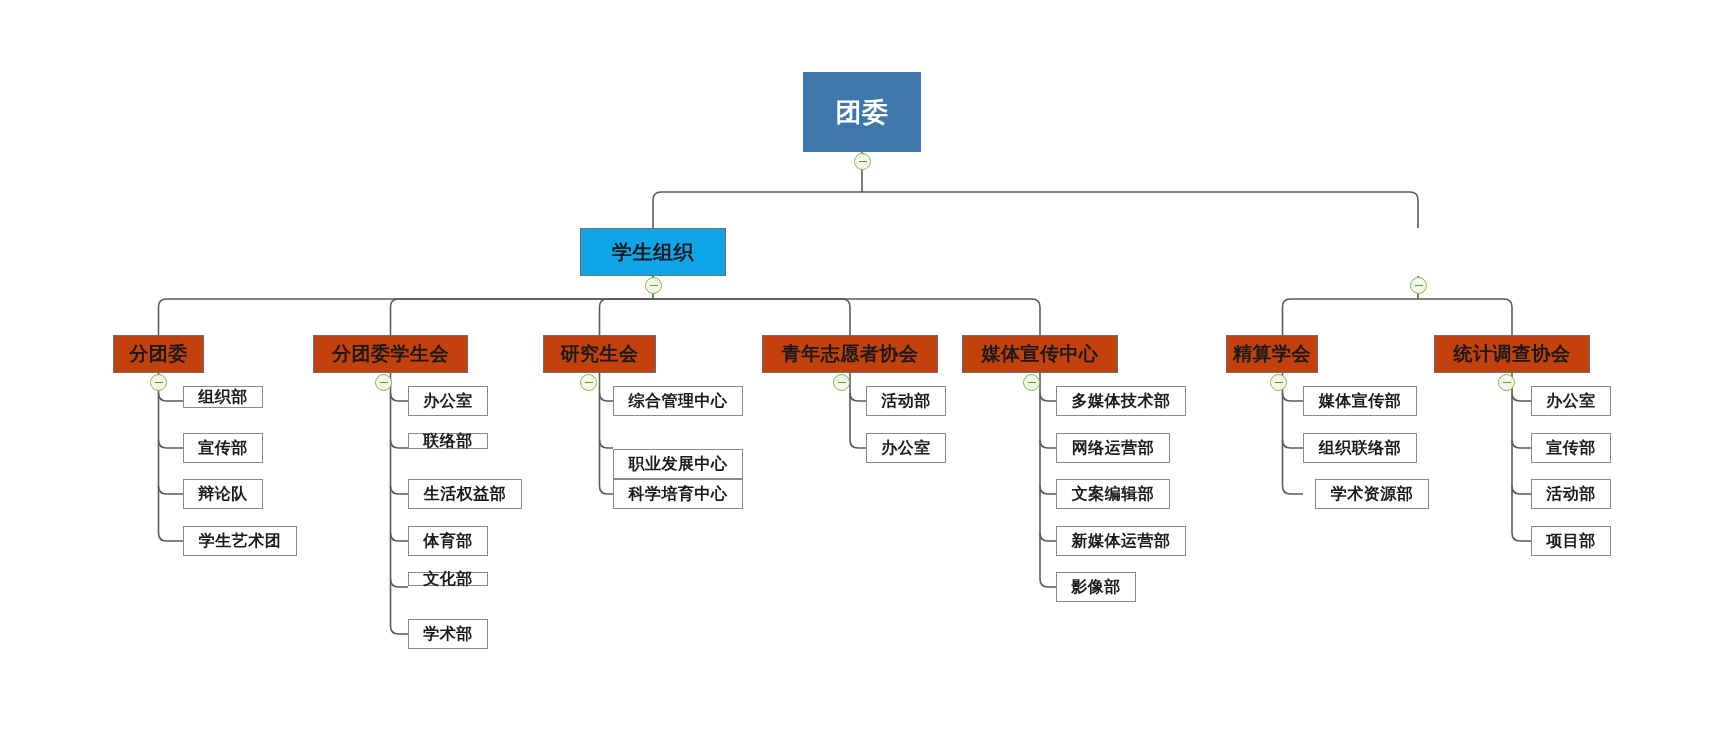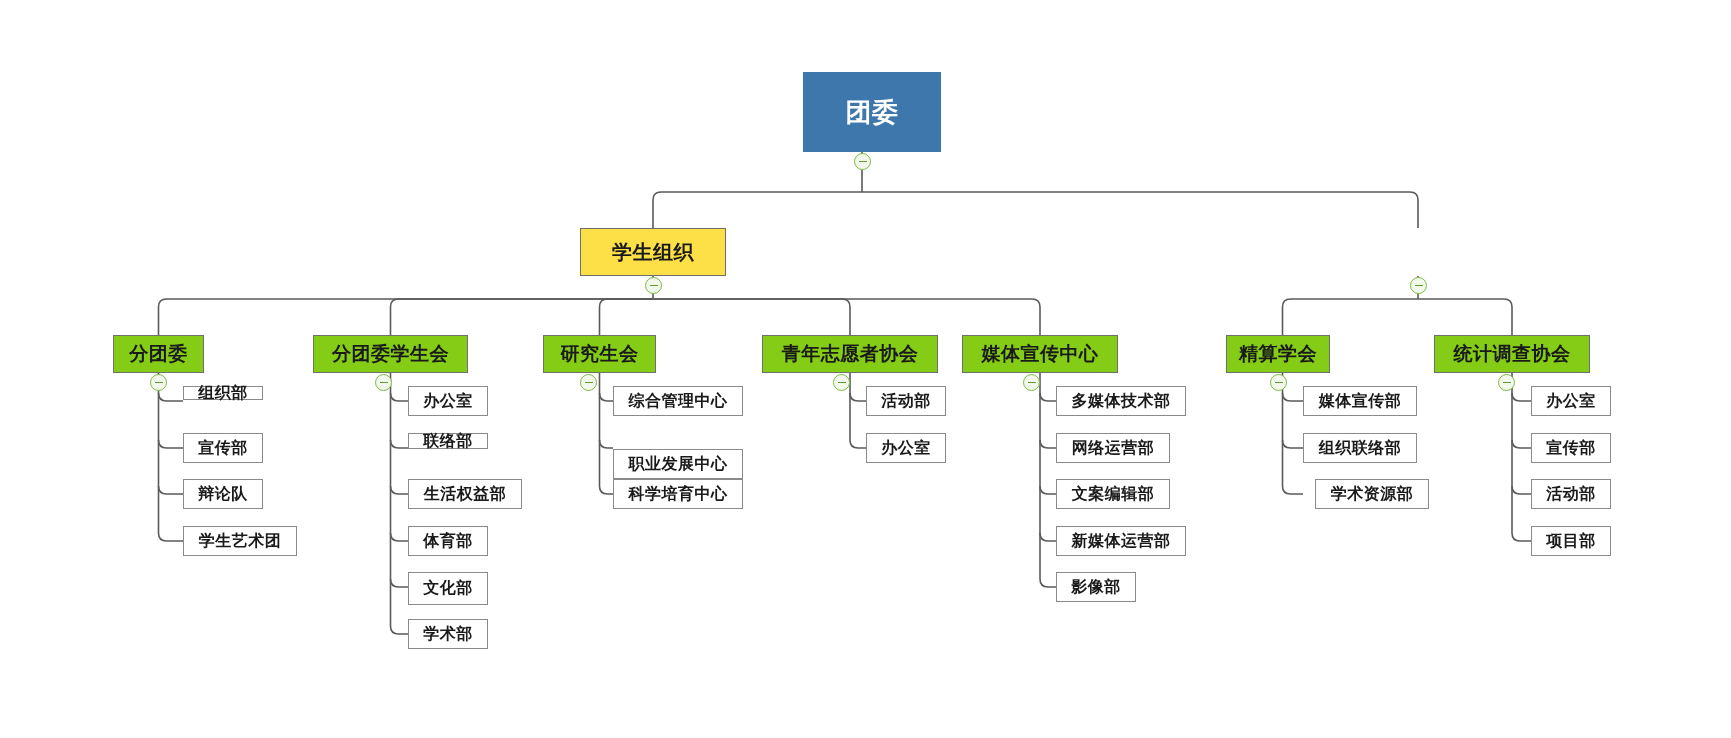--- a/index.html
+++ b/index.html
@@ -33,27 +33,27 @@
     font-weight: bold;
     letter-spacing: 0.5px;
   }
   .node-root {
     background: #3d77ab;
     color: #ffffff;
     font-size: 26px;
     border: none;
   }
   .node-l2 {
-    background: #fde047;
+    background: #0ea5e9;
     color: #1a1a1a;
     border: 1.5px solid #6f6f6f;
     font-size: 20px;
   }
   .node-l3 {
-    background: #84cc16;
+    background: #c2410c;
     color: #1a1a1a;
     border: 1.5px solid #6f6f6f;
     font-size: 19px;
   }
   .node-leaf {
     background: #ffffff;
     color: #1a1a1a;
     border: 1.5px solid #8a8a8a;
     font-size: 16px;
   }
@@ -113,48 +113,48 @@
       <path d="M 1040 533 Q 1040 541 1048 541 L 1056 541" stroke="#5a5a5a" stroke-width="1.6" fill="none"></path>
       <path d="M 1282.5 373 L 1282.5 486 Q 1282.5 494 1290.5 494 L 1303 494" stroke="#5a5a5a" stroke-width="1.6" fill="none"></path>
       <path d="M 1282.5 393 Q 1282.5 401 1290.5 401 L 1303 401" stroke="#5a5a5a" stroke-width="1.6" fill="none"></path>
       <path d="M 1282.5 440 Q 1282.5 448 1290.5 448 L 1303 448" stroke="#5a5a5a" stroke-width="1.6" fill="none"></path>
       <path d="M 1512 373 L 1512 533 Q 1512 541 1520 541 L 1531 541" stroke="#5a5a5a" stroke-width="1.6" fill="none"></path>
       <path d="M 1512 393 Q 1512 401 1520 401 L 1531 401" stroke="#5a5a5a" stroke-width="1.6" fill="none"></path>
       <path d="M 1512 440 Q 1512 448 1520 448 L 1531 448" stroke="#5a5a5a" stroke-width="1.6" fill="none"></path>
       <path d="M 1512 486 Q 1512 494 1520 494 L 1531 494" stroke="#5a5a5a" stroke-width="1.6" fill="none"></path>
     </svg>
 
-<div class="node node-root" style="left: 803px; top: 72px; width: 138px; height: 80px;">
+<div class="node node-root" style="left: 803px; top: 72px; width: 118px; height: 80px;">
       <span>团委</span>
     </div>
     <div class="node node-l2" style="left: 580px; top: 228px; width: 146px; height: 48px;">
       <span>学生组织</span>
     </div>
     <div class="node node-l3" style="left: 113px; top: 335px; width: 91px; height: 38px;">
       <span>分团委</span>
     </div>
     <div class="node node-l3" style="left: 313px; top: 335px; width: 155px; height: 38px;">
       <span>分团委学生会</span>
     </div>
     <div class="node node-l3" style="left: 543px; top: 335px; width: 113px; height: 38px;">
       <span>研究生会</span>
     </div>
     <div class="node node-l3" style="left: 762px; top: 335px; width: 176px; height: 38px;">
       <span>青年志愿者协会</span>
     </div>
     <div class="node node-l3" style="left: 962px; top: 335px; width: 156px; height: 38px;">
       <span>媒体宣传中心</span>
     </div>
-    <div class="node node-l3" style="left: 1226px; top: 335px; width: 104px; height: 38px;">
+    <div class="node node-l3" style="left: 1226px; top: 335px; width: 92px; height: 38px;">
       <span>精算学会</span>
     </div>
     <div class="node node-l3" style="left: 1434px; top: 335px; width: 156px; height: 38px;">
       <span>统计调查协会</span>
     </div>
-    <div class="node node-leaf" style="left: 183px; top: 386px; width: 80px; height: 14px;">
+    <div class="node node-leaf" style="left: 183px; top: 386px; width: 80px; height: 22px;">
       <span>组织部</span>
     </div>
     <div class="node node-leaf" style="left: 183px; top: 433px; width: 80px; height: 30px;">
       <span>宣传部</span>
     </div>
     <div class="node node-leaf" style="left: 183px; top: 479px; width: 80px; height: 30px;">
       <span>辩论队</span>
     </div>
     <div class="node node-leaf" style="left: 183px; top: 526px; width: 114px; height: 30px;">
       <span>学生艺术团</span>
@@ -164,21 +164,21 @@
     </div>
     <div class="node node-leaf" style="left: 408px; top: 433px; width: 80px; height: 16px;">
       <span>联络部</span>
     </div>
     <div class="node node-leaf" style="left: 408px; top: 479px; width: 114px; height: 30px;">
       <span>生活权益部</span>
     </div>
     <div class="node node-leaf" style="left: 408px; top: 526px; width: 80px; height: 30px;">
       <span>体育部</span>
     </div>
-    <div class="node node-leaf" style="left: 408px; top: 572px; width: 80px; height: 33px;">
+    <div class="node node-leaf" style="left: 408px; top: 572px; width: 80px; height: 14px;">
       <span>文化部</span>
     </div>
     <div class="node node-leaf" style="left: 408px; top: 619px; width: 80px; height: 30px;">
       <span>学术部</span>
     </div>
     <div class="node node-leaf" style="left: 613px; top: 386px; width: 130px; height: 30px;">
       <span>综合管理中心</span>
     </div>
     <div class="node node-leaf" style="left: 613px; top: 433px; width: 130px; height: 30px; margin-top: 16px;">
       <span>职业发展中心</span>

